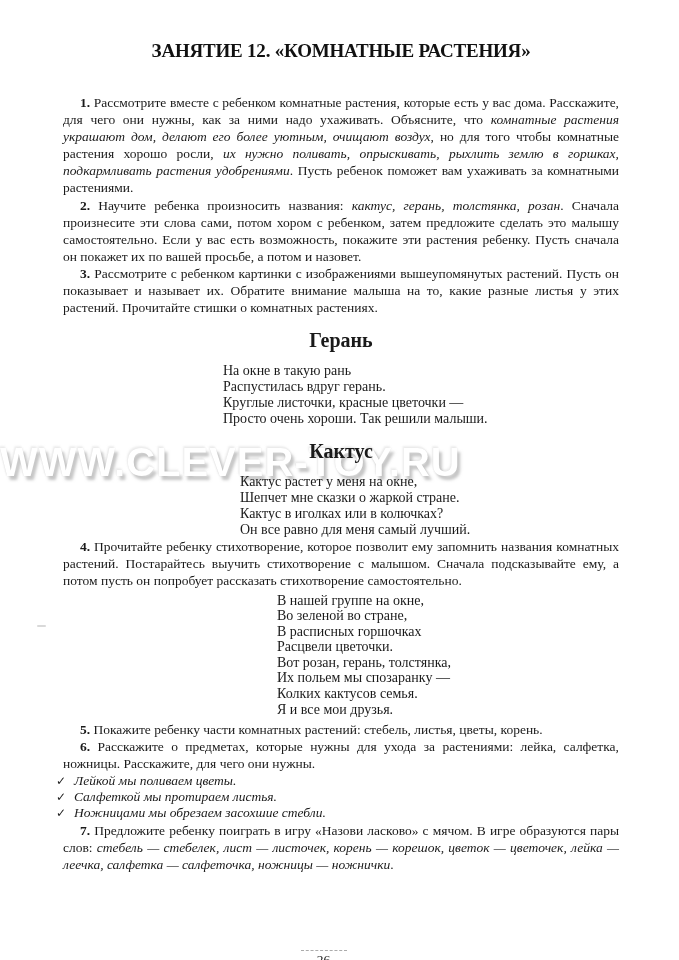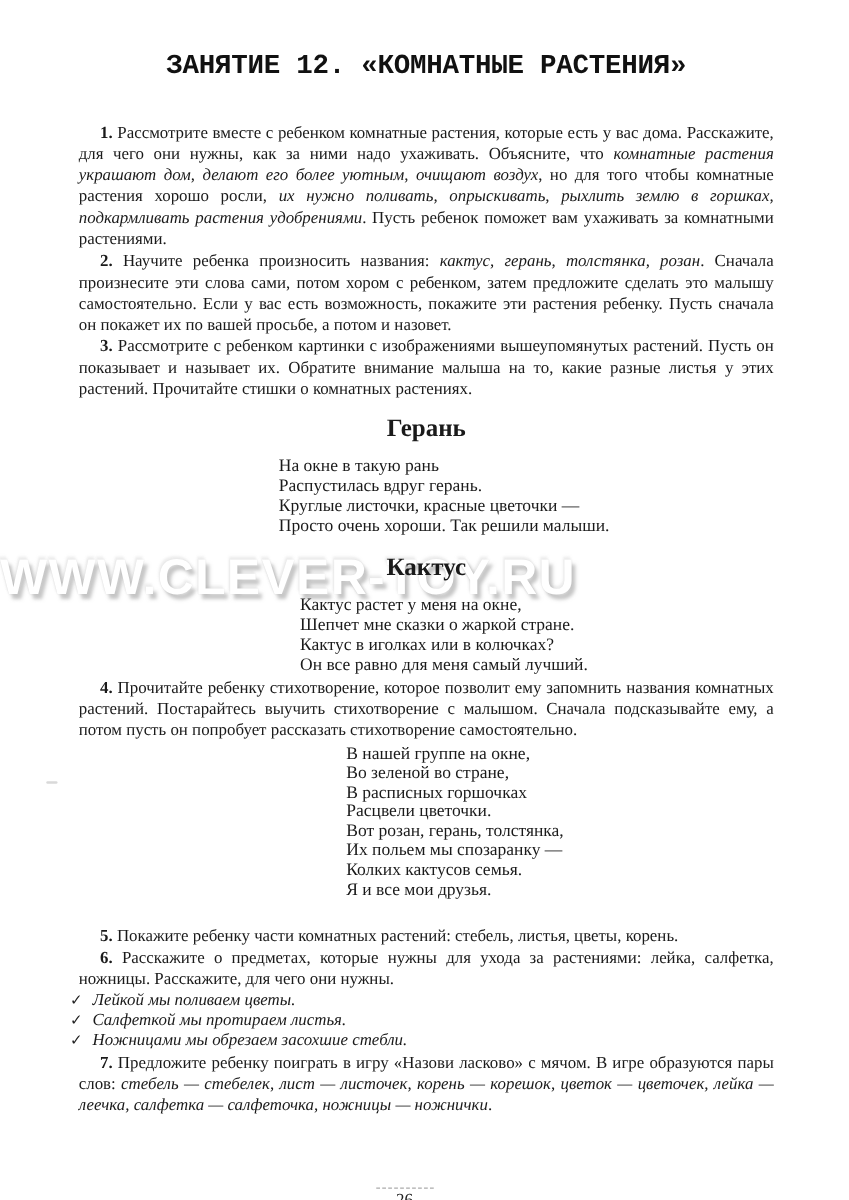--- a/index.html
+++ b/index.html
@@ -15,23 +15,23 @@
   .content {
     position: absolute;
     left: 63px;
     top: 0;
     width: 556px;
     z-index: 2;
   }
   .title {
     margin: 40px 0 0 0;
     text-align: center;
-    font-family: Liberation Mono, monospace;
+    font-family: Liberation Serif, serif;
     font-weight: 700;
-    font-size: 22px;
+    font-size: 19px;
     letter-spacing: -0.2px;
     color: #111;
     white-space: nowrap;
   }
   .body-text { margin-top: 32px; }
   .para {
     margin: 0;
     font-size: 13.5px;
     line-height: 17.1px;
     text-align: justify;
@@ -42,21 +42,21 @@
   .seg-i { font-style: italic; }
   .poem-heading {
     margin: 13px 0 11px 0;
     font-size: 20px;
     font-weight: bold;
     text-align: center;
   }
   .poem { font-size: 14px; line-height: 16px; }
   .poem-geran  { margin-left: 160px; }
   .poem-kaktus { margin-left: 177px; }
-  .poem-group  { margin-left: 214px; line-height: 15.6px; margin-top: 3px; margin-bottom: 20px; }
+  .poem-group  { margin-left: 214px; line-height: 15.6px; margin-top: 3px; margin-bottom: 4px; }
   .poem-line { white-space: nowrap; }
   .checklist {
     margin-left: -7px;
     font-size: 13.5px;
     line-height: 16.4px;
   }
   .check-row { display: flex; }
   .check-mark {
     width: 18px;
     flex: 0 0 18px;

